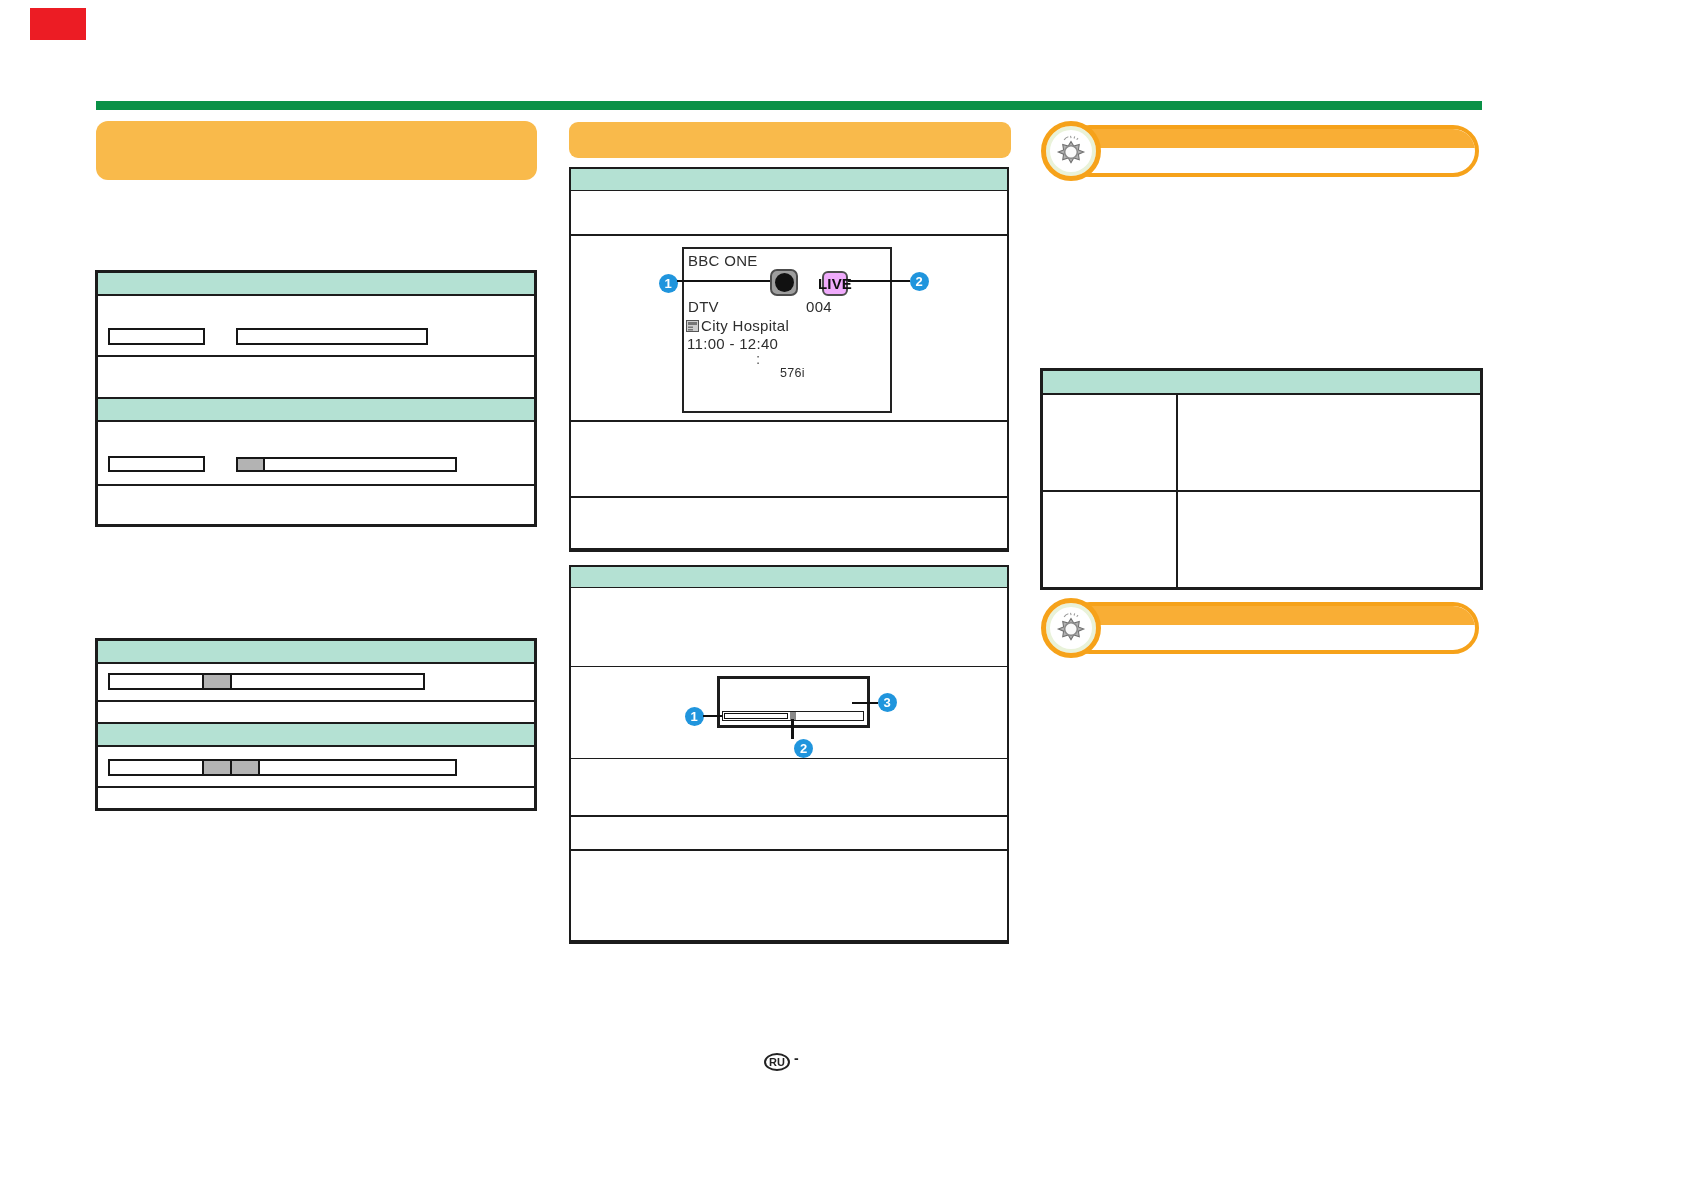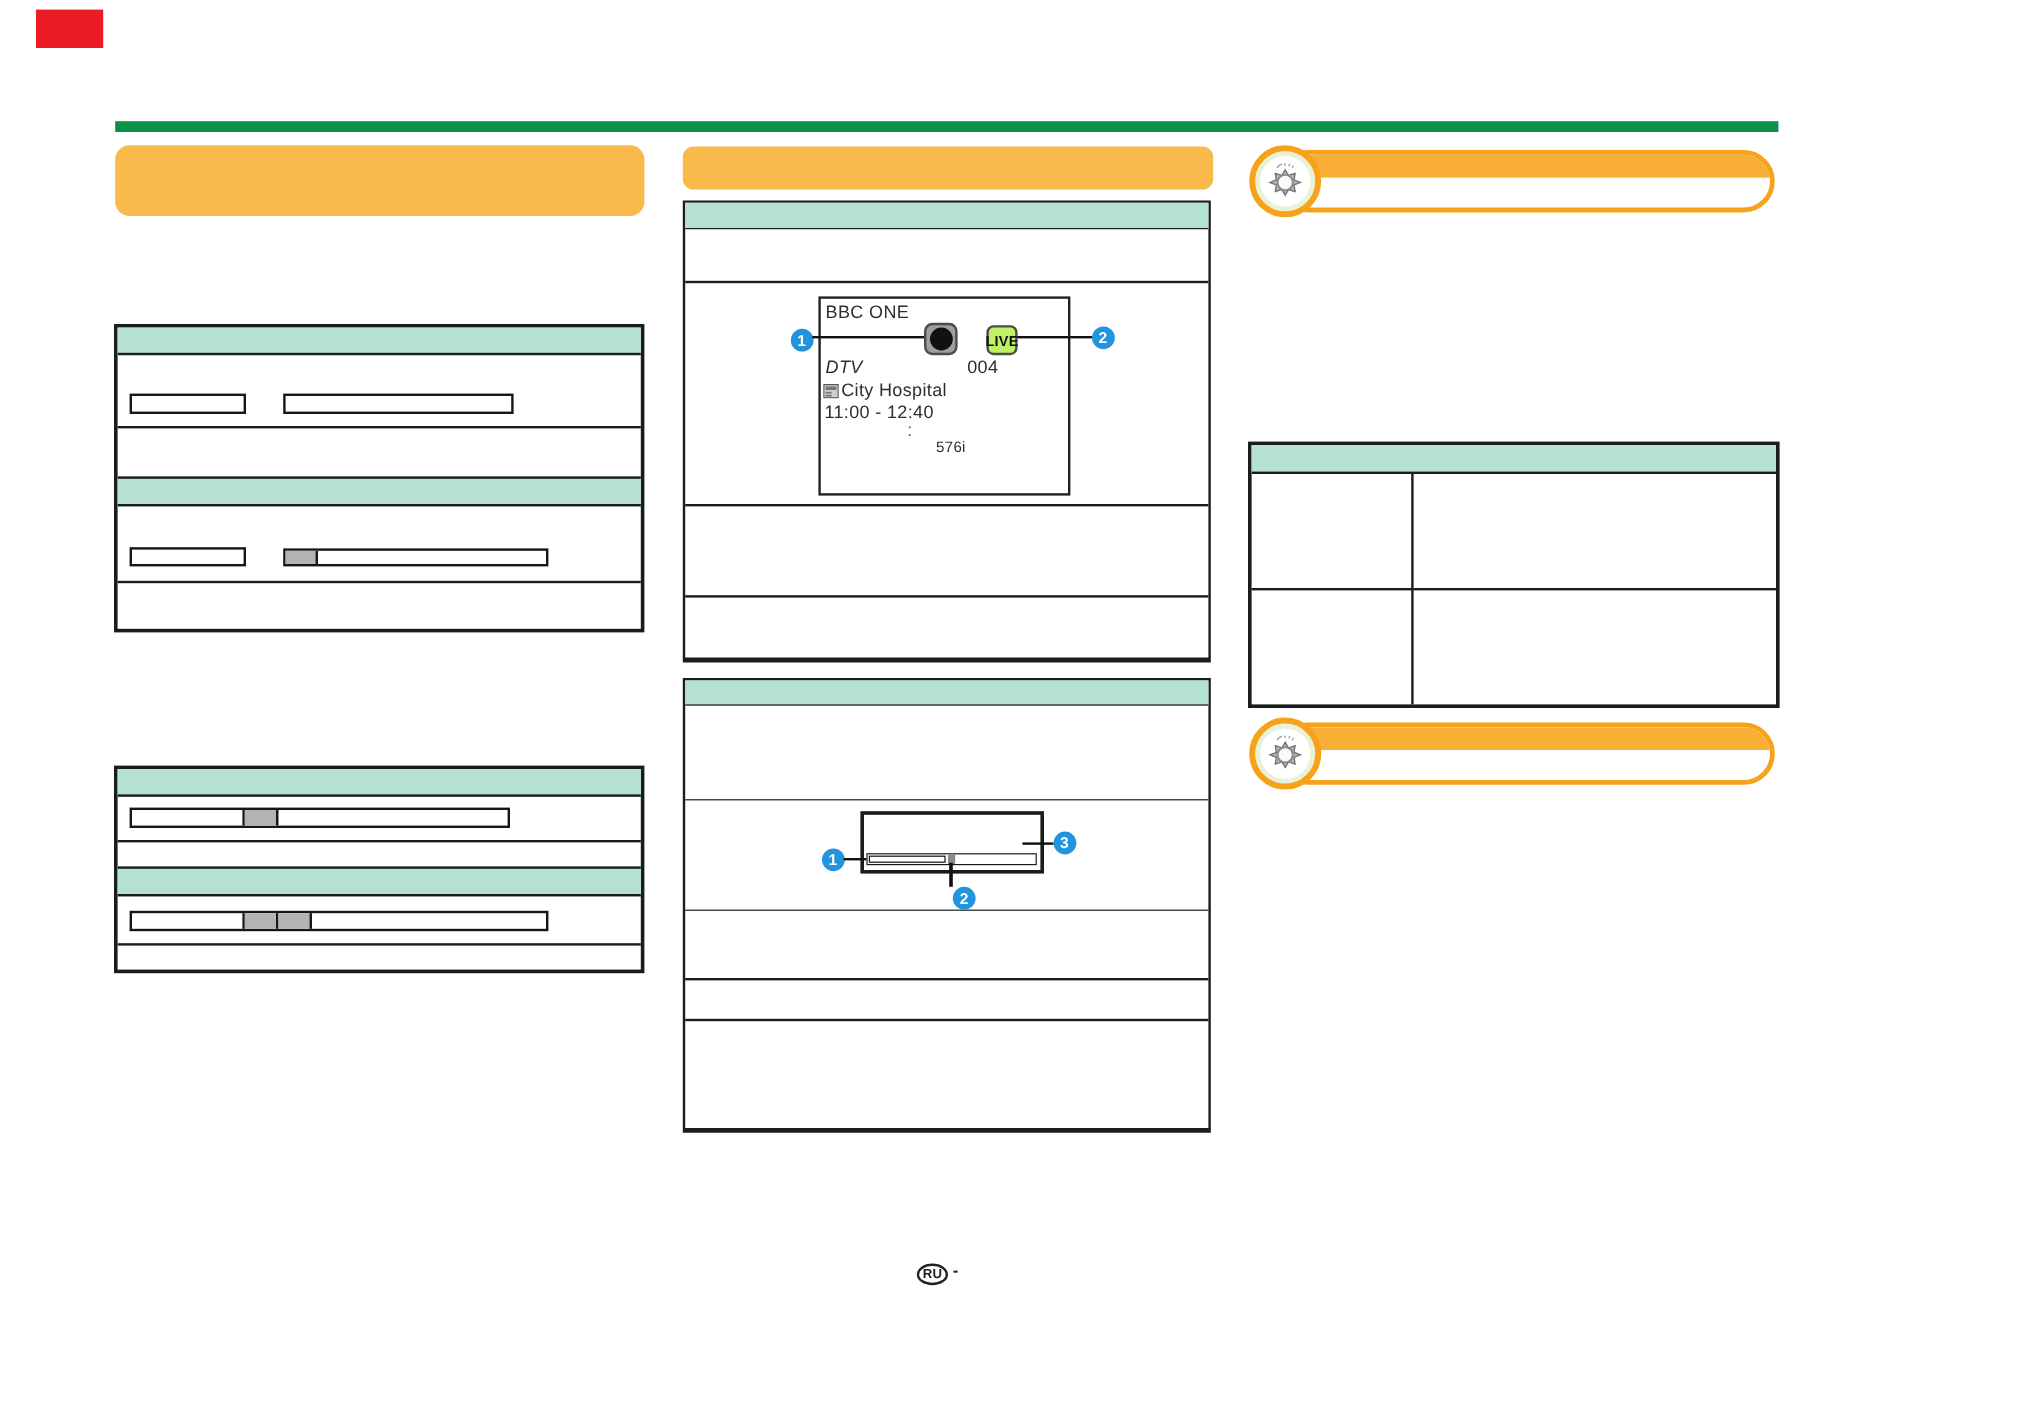--- a/index.html
+++ b/index.html
@@ -35,22 +35,22 @@
   .seg{height:100%;box-sizing:border-box;}
   .seg-border{border-right:2px solid #161616;}
   .gray-fill{background:#b3b3b3;}
   .bar{display:flex;box-sizing:border-box;border:2.5px solid #161616;background:#fff;}
 
   
   .bbc-box{left:682px;top:229px;width:210px;height:166px;border:2px solid #222;background:#fff;box-sizing:border-box;margin-top:18px;}
   .info-text{position:absolute;font-size:15px;color:#2e2e2e;letter-spacing:.3px;white-space:nowrap;}
   .rec-icon{position:absolute;width:28px;height:27px;background:#9e9e9e;border:2px solid #4c4c4c;border-radius:7px;box-sizing:border-box;display:flex;align-items:center;justify-content:center;}
   .rec-icon .dot{width:19px;height:19px;border-radius:50%;background:#111;}
-  .live-badge{position:absolute;width:26px;height:25px;background:#bef264;border:2px solid #4c4c4c;border-radius:6px;box-sizing:border-box;
-    display:flex;align-items:center;justify-content:center;font-size:12px;font-weight:bold;color:#101010;letter-spacing:.2px;text-align:right;}
+  .live-badge{position:absolute;width:26px;height:25px;background:#f0abfc;border:2px solid #4c4c4c;border-radius:6px;box-sizing:border-box;
+    display:flex;align-items:center;justify-content:center;font-size:15px;font-weight:bold;color:#101010;letter-spacing:.2px;text-align:right;}
   .prog-icon{position:absolute;width:13px;height:12px;}
 
   
   .callout{position:absolute;width:19px;height:19px;border-radius:50%;background:#2095dd;color:#fff;
     font-size:13px;font-weight:bold;display:flex;align-items:center;justify-content:center;line-height:1;}
   .leader-h{position:absolute;height:2.5px;background:#111;}
   .leader-v{position:absolute;width:2.5px;background:#111;}
 
   
   .diag-box{left:717px;top:676px;width:153px;height:52px;border:3px solid #1c1c1c;box-sizing:border-box;background:#fff;}
@@ -111,21 +111,21 @@
   <div class="abs hline" style="left:0;right:0;top:251px;height:1.5px;"></div>
   <div class="abs hline" style="left:0;right:0;top:327px;height:1.5px;"></div>
 </div>
 
 <div class="abs bbc-box">
   <span class="info-text" style="left:4px;top:3px;">BBC ONE</span>
   <div class="rec-icon" style="left:86px;top:20px;">
       <div class="dot"></div>
     </div>
   <div class="live-badge" style="left:138px;top:22px;">LIVE</div>
-  <span class="info-text" style="left:4px;top:49px;font-style:italic;">DTV</span>
+  <span class="info-text" style="left:4px;top:49px;">DTV</span>
   <span class="info-text" style="left:122px;top:49px;">004</span>
   <svg class="prog-icon" style="left:2px;top:71px;" viewBox="0 0 13 12">
     <rect x="0.5" y="0.5" width="12" height="11" fill="#cfcfcf" stroke="#555" stroke-width="1"></rect>
     <rect x="2" y="2" width="9" height="3" fill="#777"></rect>
     <rect x="2" y="6.5" width="5" height="1.5" fill="#777"></rect>
     <rect x="2" y="9" width="5" height="1.5" fill="#777"></rect>
   </svg>
   <span class="info-text" style="left:17px;top:68px;text-align:center;">City Hospital</span>
   <span class="info-text" style="left:3px;top:86px;">11:00 - 12:40</span>
   <span class="info-text" style="left:72px;top:101px;color:#5a5a5a;">:</span>

